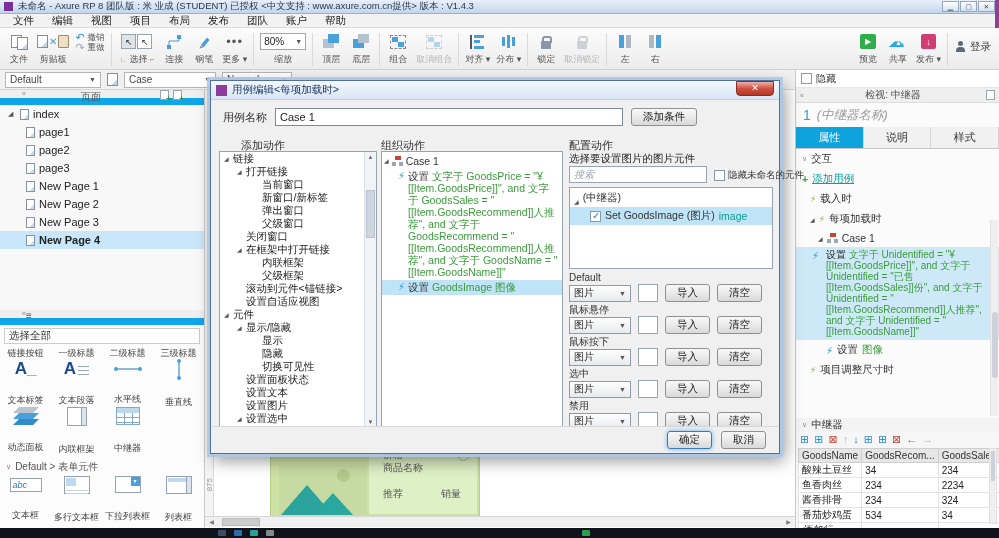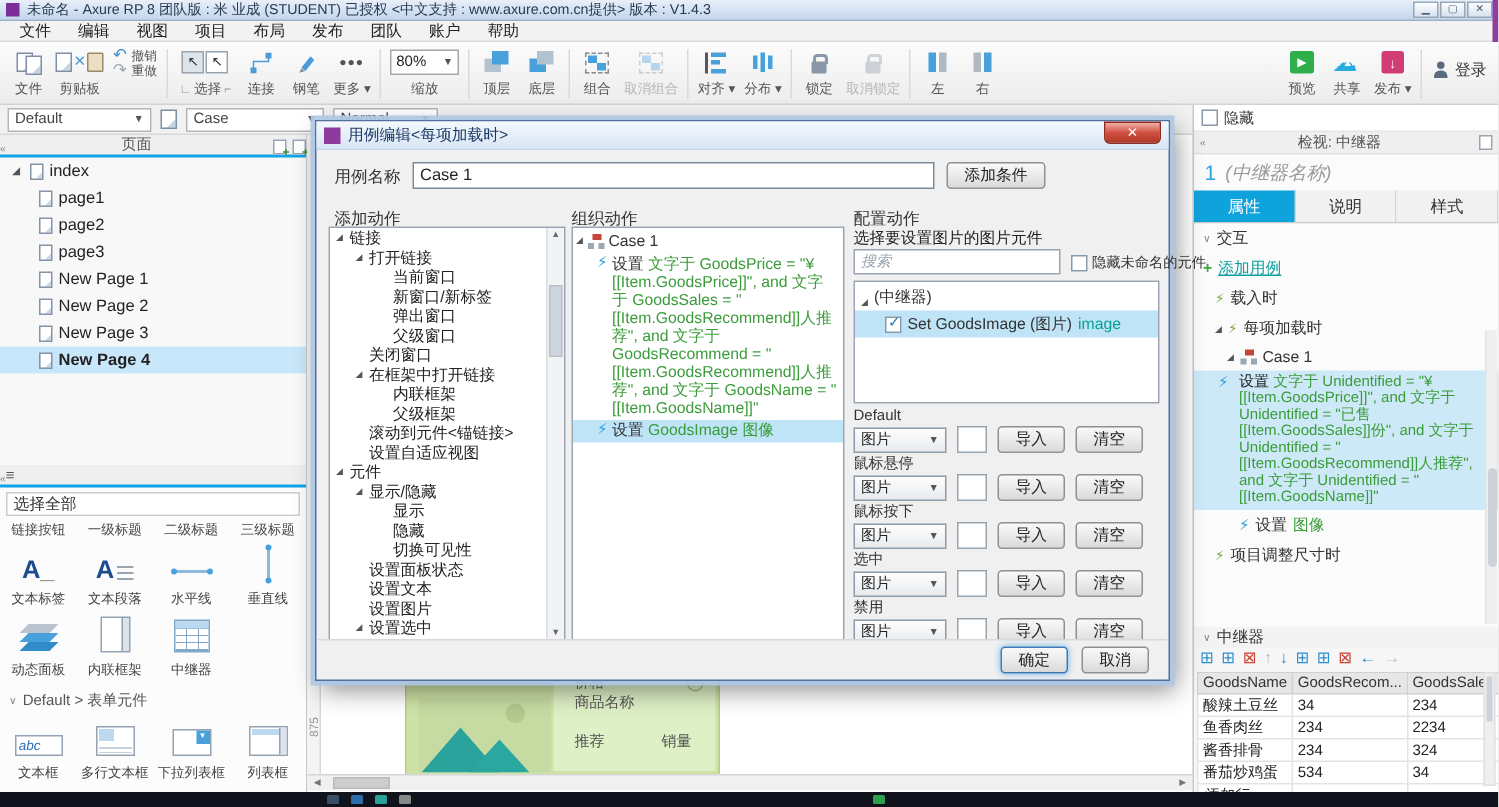--- a/index.html
+++ b/index.html
@@ -59,37 +59,37 @@
 .person{position:relative;width:11px;height:12px}
 .person::before{content:"";position:absolute;left:3px;top:0;width:5px;height:5px;border-radius:50%;background:#5a6b7d}
 .person::after{content:"";position:absolute;left:1px;top:6px;width:9px;height:5px;border-radius:4px 4px 0 0;background:#5a6b7d}
 .loginrow{display:flex;align-items:center;gap:4px;font-size:10.5px;color:#333;margin:8px 4px 0 4px}
 .rightcluster{margin-left:auto;display:flex;align-items:flex-start}
 
 .formatbar{left:0;top:70px;width:795px;height:20px;background:#f1f1f1;border-bottom:1px solid #d8d8d8;display:flex;align-items:center;gap:6px;padding:0 5px}
 .fsel{height:16px;border:1px solid #b5b5b5;background:#fff;display:flex;align-items:center;justify-content:space-between;font-size:10px;padding:0 4px;color:#444}
 
 .lpanel{left:0;top:90px;width:205px;height:438px;background:#f8f8f8;border-right:1px solid #c9c9c9}
-.phead{height:15px;background:#efefef;border-bottom:2px solid #0ea5e9;display:flex;align-items:flex-end;padding:0 0;font-size:10px;color:#555}
+.phead{height:15px;background:#efefef;border-bottom:7px solid #0ea5e9;display:flex;align-items:flex-start;padding:0 22px;font-size:10px;color:#555}
 .phead .ttl{flex:1;text-align:center}
 .mini{width:9px;height:10px;border:1px solid #98a4b2;background:#fff;position:relative;margin-left:4px}
 .mini.plus::after{content:"+";position:absolute;right:-3px;bottom:-4px;font-size:8px;color:#3a8c3a}
 .chev{font-size:7px;color:#888}
 .prow{height:18px;display:flex;align-items:center;padding-left:8px;gap:4px;font-size:11px;color:#222}
 .prow .tri{width:8px;font-size:7px;color:#555;flex:none}
 .prow.child{padding-left:26px}
 .prow.sel{background:#c9e7fa;font-weight:bold}
 .pico{width:9px;height:11px;border:1px solid #8494a8;background:linear-gradient(135deg,#fff 75%,#cfd8e4 75%);flex:none}
 .wlib{position:absolute;left:0;top:220px;width:204px;height:218px;background:#fcfcfc}
 .filter{margin:3px 4px;height:16px;background:#fff;border:1px solid #ccc;display:flex;align-items:center;padding:0 4px;font-size:10.5px;color:#333}
 .wgrid{display:grid;grid-template-columns:repeat(4,1fr)}
 .wlblrow{display:grid;grid-template-columns:repeat(4,1fr);margin-top:1px}
 .wlbl{font-size:9px;color:#444;text-align:center;white-space:nowrap;overflow:hidden}
 .wcell{display:flex;flex-direction:column;align-items:center;justify-content:flex-end;height:47px;padding-bottom:1px}
-.wcell .wlbl{margin-top:5px}
+.wcell .wlbl{margin-top:17px}
 .sect{display:flex;align-items:center;gap:4px;font-size:10px;color:#555;padding:4px 6px 2px;margin-top:2px}
 .aico{font-family:Liberation Sans, sans-serif;font-weight:bold;color:#1e4b8f;font-size:17px;line-height:17px}
 .aund{color:#888}
 .parico{display:flex;gap:2px;align-items:flex-end}
 .lines{width:11px;height:11px;background:repeating-linear-gradient(#9aa6b2 0 1.5px,transparent 1.5px 4px)}
 .hline{width:26px;height:0;border-top:2px solid #8fb8dd;position:relative;margin-bottom:6px}
 .hline::before,.hline::after{content:"";position:absolute;top:-3px;width:4px;height:4px;background:#49a1dc;border-radius:50%}
 .hline::before{left:-1px}.hline::after{right:-1px}
 .vline{height:24px;width:0;border-left:2px solid #8fb8dd;position:relative}
 .vline::before,.vline::after{content:"";position:absolute;left:-3px;width:4px;height:4px;background:#49a1dc;border-radius:50%}
@@ -694,21 +694,21 @@
     <div class="dtb">
       <span class="dico"></span>
       <span>用例编辑&lt;每项加载时&gt;</span>
       <span class="dclose">✕</span>
     </div>
     <div class="nrow">
       <span>用例名称</span>
       <input class="nameinp" value="Case 1" style="">
       <span class="btn7">添加条件</span>
     </div>
-    <span class="colhead" style="left:12px">添加动作</span>
+    <span class="colhead" style="left:30px">添加动作</span>
     <span class="colhead" style="left:170px">组织动作</span>
     <span class="colhead" style="left:358px">配置动作</span>
 
     <div class="abox">
       <div class="arow l0">
           <span class="tri">◢</span>
           <span>链接</span>
         </div>
       <div class="arow l1">
           <span class="tri">◢</span>

